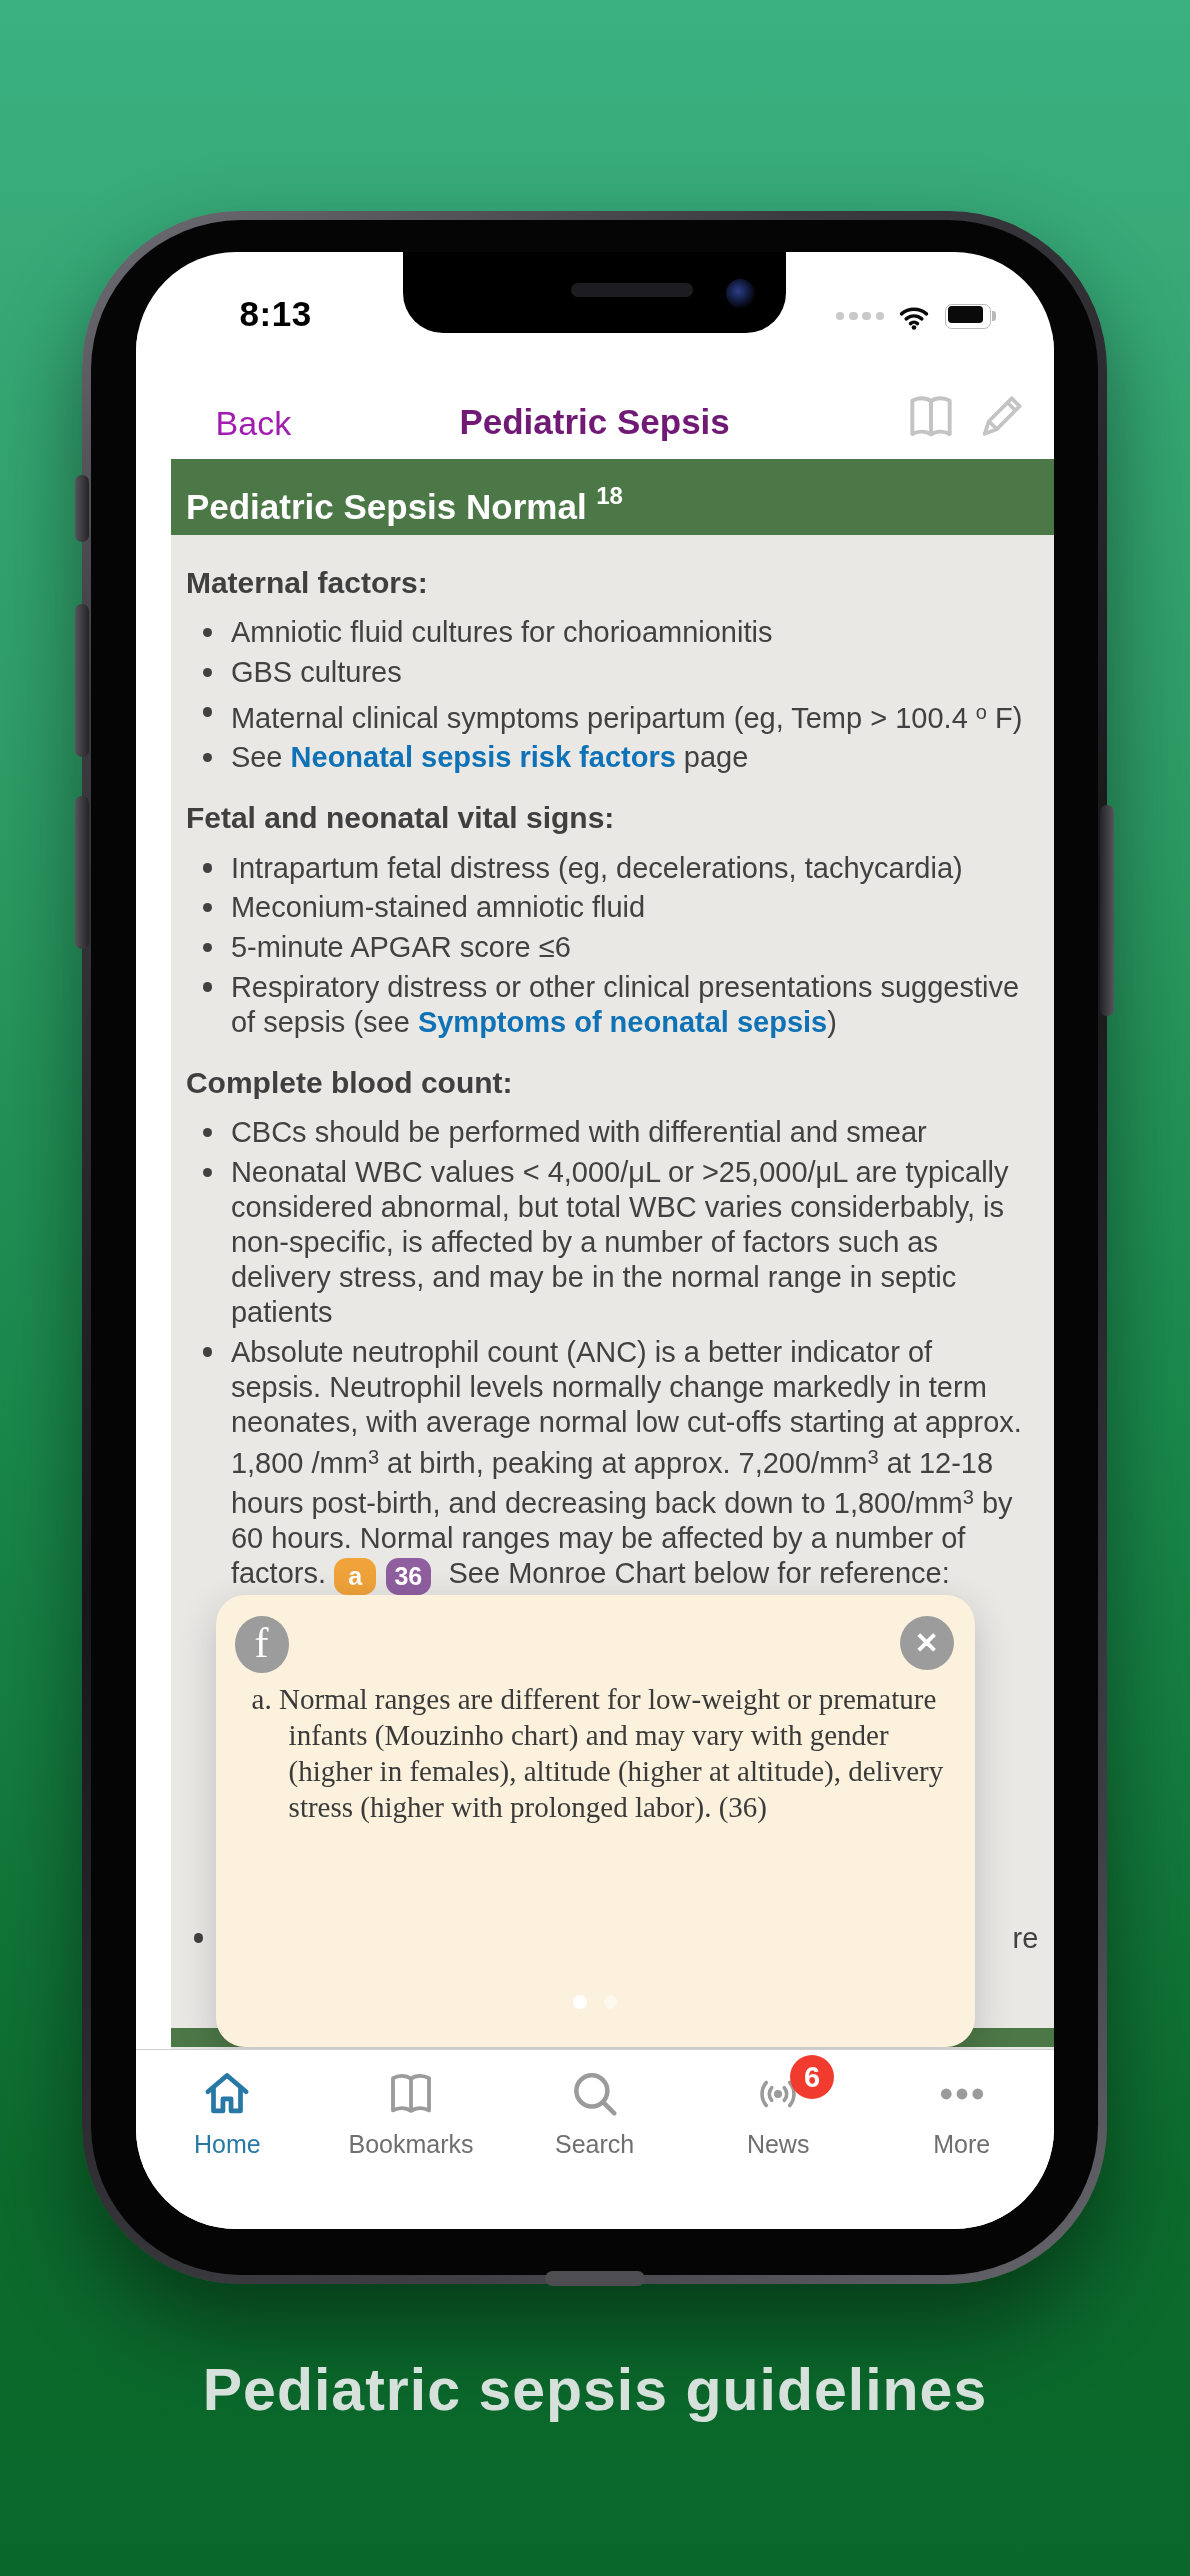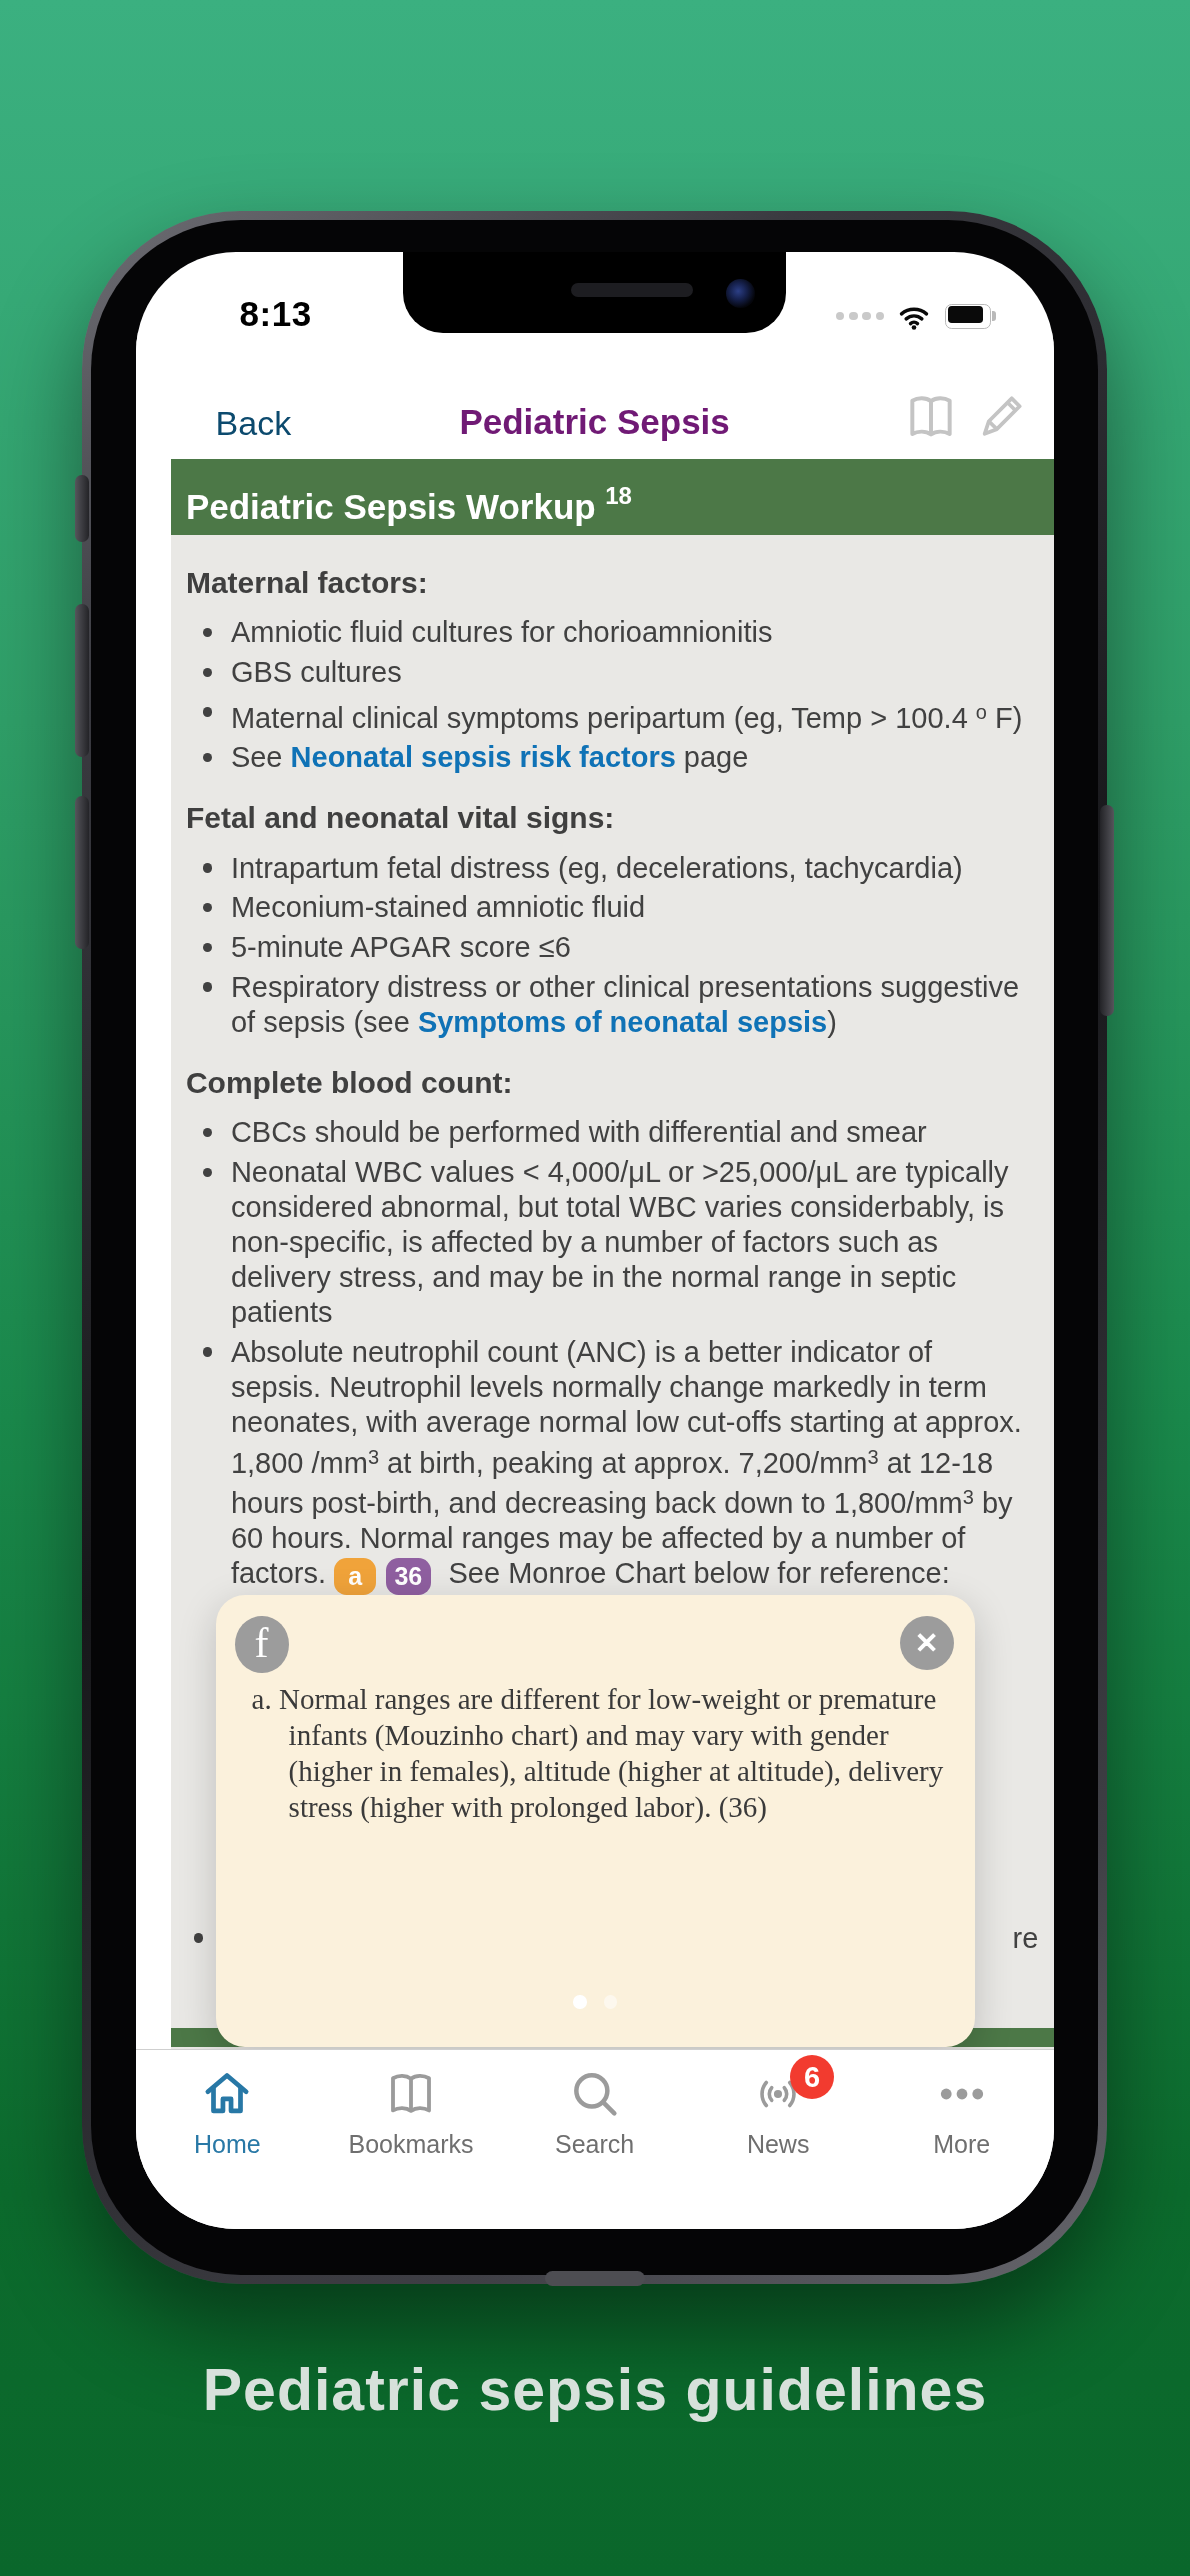--- a/index.html
+++ b/index.html
@@ -24,21 +24,21 @@
   .st-icons{position:absolute;left:700px;top:50px;width:173px;height:29px;display:flex;align-items:center;}
   .cell-dots{display:flex;gap:4.8px;margin-right:11.5px;}
   .cell-dots i{width:8.6px;height:8.6px;border-radius:50%;background:#c9c9c9;}
   .wifi{width:36px;height:29px;margin-right:13.4px;color:#0a0a0a;}
   .battery{position:relative;width:52px;height:25px;}
   .bat-body{position:absolute;left:0;top:0;width:44px;height:23px;border:1.9px solid #b9b9b9;border-radius:6.7px;}
   .bat-fill{position:absolute;left:2.9px;top:2.9px;width:35px;height:17px;border-radius:3.8px;background:#0a0a0a;}
   .bat-tip{position:absolute;left:47px;top:7.7px;width:3.8px;height:9.6px;border-radius:0 2.9px 2.9px 0;background:#b9b9b9;}
   
   .navbar{position:absolute;left:0;top:81px;width:100%;height:126px;background:#fff;}
-  .back{position:absolute;left:80px;top:50%;transform:translateY(7.7px);font-size:34px;color:#0c4a6e;}
+  .back{position:absolute;left:80px;top:50%;transform:translateY(7.7px);font-size:34px;color:#a21caf;}
   .nav-title{position:absolute;left:0;right:0;text-align:center;top:50%;transform:translateY(5.8px);
     font-size:35px;font-weight:bold;color:#701a75;}
   .nav-icons{position:absolute;right:25px;bottom:13.4px;display:flex;gap:13.4px;color:#c4c4c4;}
   .nav-icons .ic{width:56px;height:56px;}
   
   .content{position:absolute;left:0;top:207px;width:100%;height:1590px;background:#fff;}
   .doc{position:absolute;left:35px;top:0;right:0;bottom:0;background:#e9e8e5;overflow:hidden;}
   .doc-header{height:76px;background:#4c7847;display:flex;align-items:flex-start;padding:9.6px 0 0 15.3px;box-sizing:border-box;}
   .doc-header .dh-title{font-size:35px;font-weight:bold;color:#fff;line-height:56px;}
   .doc-header sup{font-size:24px;font-weight:bold;color:#fff;vertical-align:15.3px;margin-left:9.6px;}
@@ -140,21 +140,21 @@
                 <path d="M14.8 5.8l3.4 3.4"></path>
                   <path d="M6.8 13.8l3.4 3.4"></path>
               </svg>
             </span>
           </span>
         </div>
 
         <div class="content">
           <div class="doc">
             <div class="doc-header">
-              <span class="dh-title"><span>Pediatric Sepsis Workup</span><sup>18</sup></span>
+              <span class="dh-title"><span>Pediatric Sepsis Normal</span><sup>18</sup></span>
             </div>
             <div class="doc-body" id="doc-body">
                 <h3>Maternal factors:</h3>
                 <ul>
                   <li>Amniotic fluid cultures for chorioamnionitis</li>
                   <li>GBS cultures</li>
                   <li>Maternal clinical symptoms peripartum (eg, Temp &gt; 100.4 <span class="sup">o</span> F)</li>
                   <li>See <span class="link">Neonatal sepsis risk factors</span> page</li>
                 </ul>
                 <h3>Fetal and neonatal vital signs:</h3>

